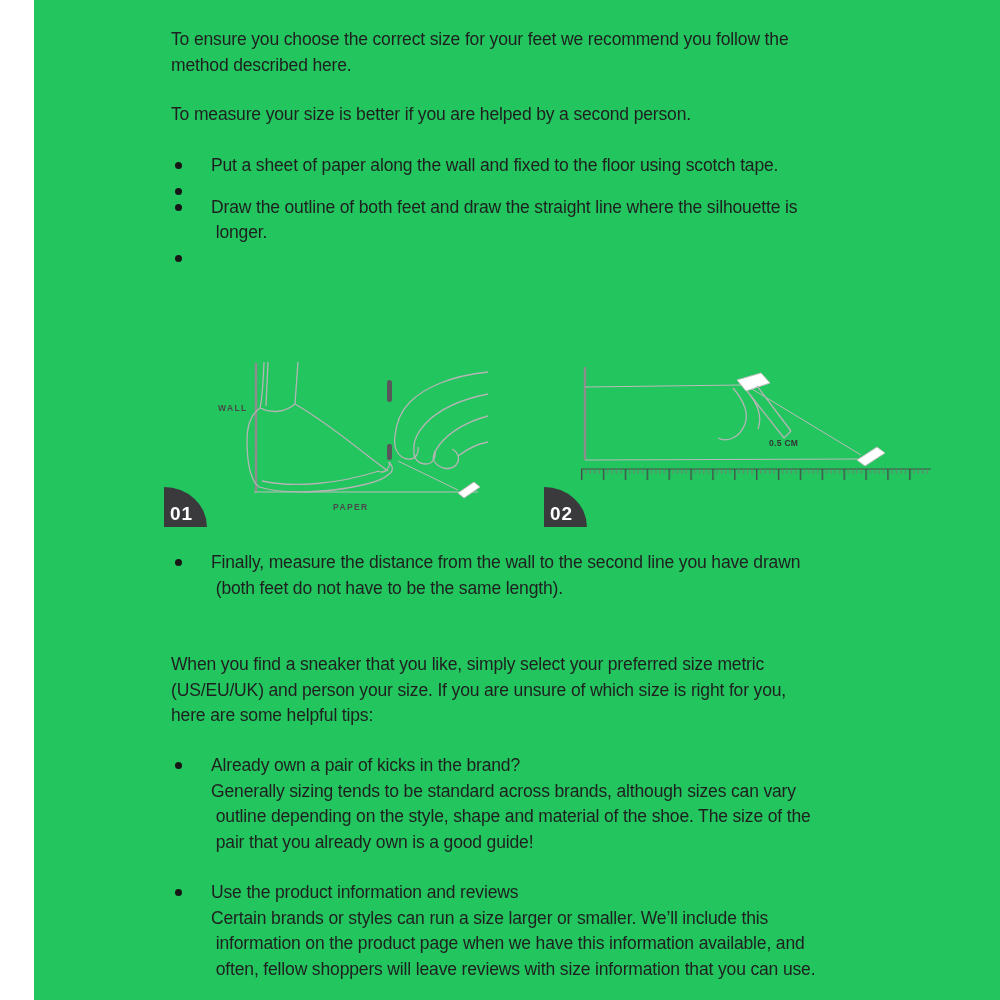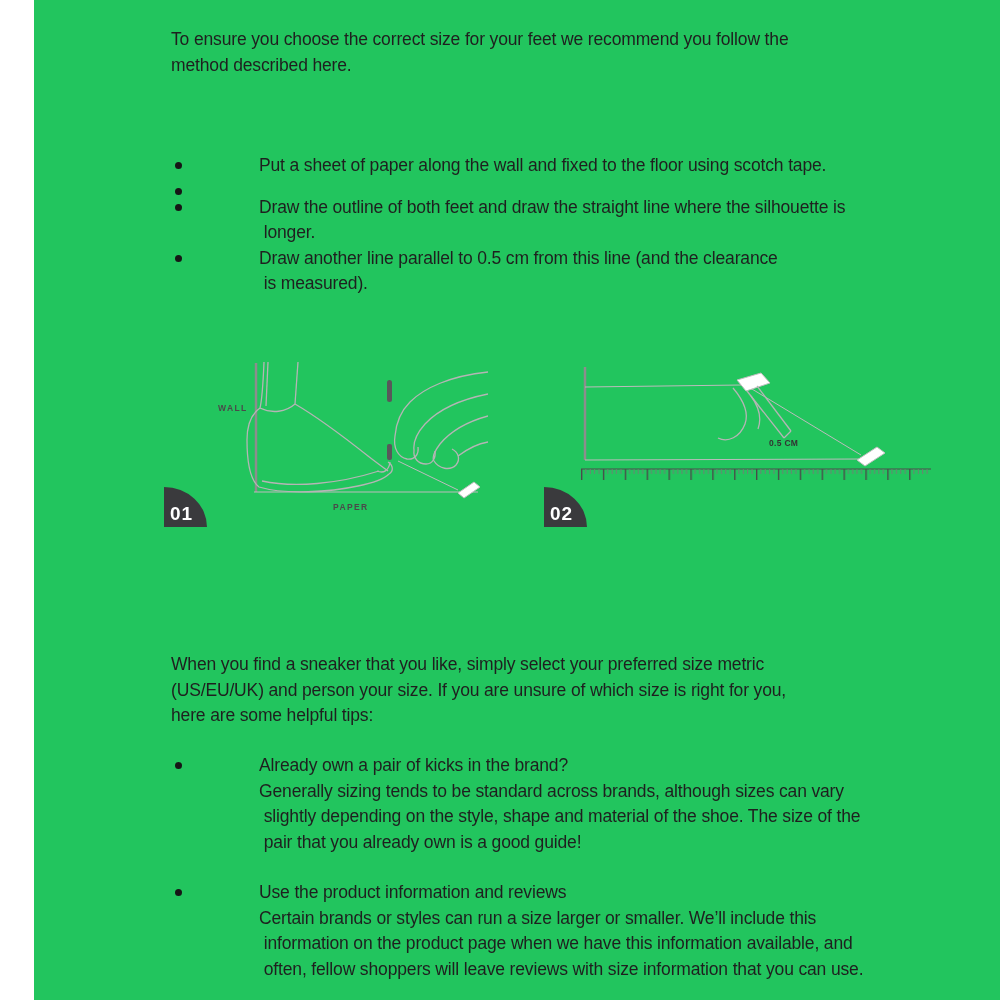--- a/index.html
+++ b/index.html
@@ -8,21 +8,21 @@
     font-family:"Liberation Sans",sans-serif;color:#1f1f1f;margin-left:34px;
   }
   .txt{
     position:absolute;left:137px;margin:0;
     font-size:17.5px;line-height:25.5px;letter-spacing:-0.15px;
     white-space:pre;color:#1f1f1f;
   }
   ul.bullets{
     position:absolute;left:137px;margin:0;padding:0;list-style:none;
   }
-  ul.bullets li{display:flex;align-items:flex-start;gap:48px;}
+  ul.bullets li{display:flex;align-items:flex-start;}
   ul.bullets.spaced li + li{margin-top:25px;}
   .dot{
     flex:none;width:7px;height:7px;border-radius:50%;background:#161616;
     margin:9px 29px 0 4px;
   }
   .li-text{
     font-size:17.5px;line-height:25.5px;letter-spacing:-0.15px;white-space:pre;color:#1f1f1f;
   }
   .figures{position:absolute;left:0;top:358px;width:1000px;height:172px;}
   .fig{position:absolute;top:0;}
@@ -48,38 +48,37 @@
     letter-spacing:1px;fill:#ffffff;
   }
 </style>
 </head>
 <body>
 
 <div class="page">
 
   <p class="txt" style="top:27px">To ensure you choose the correct size for your feet we recommend you follow the
 method described here.</p>
+  <p class="txt" style="top:102px">To measure your size is better if you are helped by a second person.</p>
 
   <ul class="bullets" style="top:153px">
     <li>
       <span class="dot"></span>
       <span class="li-text">Put a sheet of paper along the wall and fixed to the floor using scotch tape.</span>
     </li>
     <li>
       <span class="dot"></span>
     </li>
     <li>
       <span class="dot"></span>
       <span class="li-text">Draw the outline of both feet and draw the straight line where the silhouette is
  longer.</span>
     </li>
     <li>
       <span class="dot"></span>
-      <span class="li-text">Draw another line parallel to 0.5 cm from this line (and the clearance
- is measured).</span>
     </li>
   </ul>
 
   <div class="figures">
 
     <div class="fig fig-01">
       <svg width="330" height="172" viewBox="0 0 330 172">
 
         <line class="wall-line" x1="98" y1="5" x2="98" y2="134"></line>
         <line class="art-thin" x1="96" y1="134" x2="320" y2="134"></line>
@@ -159,32 +158,37 @@
           <rect x="42" y="111" width="350" height="12" fill="url(#ruler-ticks)"></rect>
         </g>
 
         <path class="badge-shape" d="M 5 169 L 5 129 A 43 40 0 0 1 48 169 Z"></path>
         <text class="badge-num" x="11" y="162">02</text>
       </svg>
     </div>
   </div>
 
   <ul class="bullets" style="top:550px">
+    <li>
+      <span class="dot"></span>
+      <span class="li-text">Finally, measure the distance from the wall to the second line you have drawn
+ (both feet do not have to be the same length).</span>
+    </li>
   </ul>
 
   <p class="txt" style="top:652px">When you find a sneaker that you like, simply select your preferred size metric
 (US/EU/UK) and person your size. If you are unsure of which size is right for you,
 here are some helpful tips:</p>
 
   <ul class="bullets spaced" style="top:753px">
     <li>
       <span class="dot"></span>
       <span class="li-text">Already own a pair of kicks in the brand?
 Generally sizing tends to be standard across brands, although sizes can vary
- slightly depending on the style, shape and material of the shoe. The size of the
+ outline depending on the style, shape and material of the shoe. The size of the
  pair that you already own is a good guide!</span>
     </li>
     <li>
       <span class="dot"></span>
       <span class="li-text">Use the product information and reviews
 Certain brands or styles can run a size larger or smaller. We’ll include this
  information on the product page when we have this information available, and
  often, fellow shoppers will leave reviews with size information that you can use.</span>
     </li>
   </ul>

